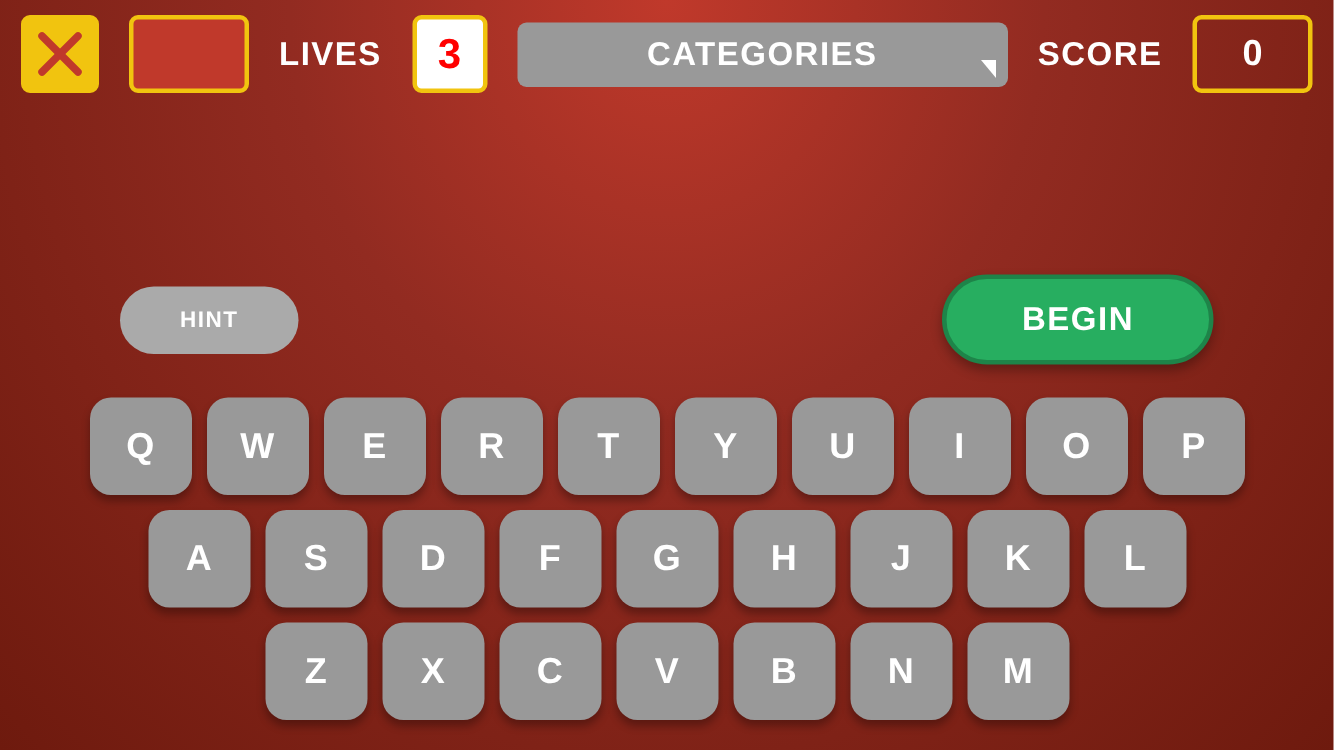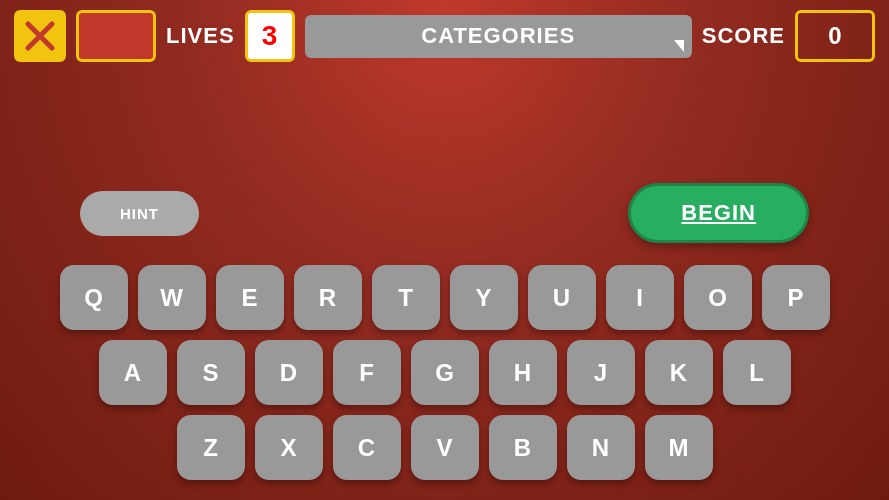--- a/index.html
+++ b/index.html
@@ -14,21 +14,21 @@
       display: flex;
       flex-direction: column;
       align-items: stretch;
     }
 
     
     .header {
       display: flex;
       align-items: center;
       padding: 10px 14px;
-      gap: 10px;
+      gap: 20px;
       height: 72px;
       flex-shrink: 0;
     }
 
     .close-btn {
       width: 52px;
       height: 52px;
       background: #f1c40f;
       border: 3px solid #f1c40f;
       border-radius: 6px;
@@ -159,21 +159,20 @@
       background: #27ae60;
       border: 3px solid #1e8449;
       border-radius: 30px;
       color: white;
       font-size: 22px;
       font-weight: 900;
       padding: 14px 50px;
       cursor: pointer;
       letter-spacing: 1px;
       box-shadow: 0 4px 8px rgba(0,0,0,0.3);
-      text-decoration: underline;
     }
 
     
     .keyboard {
       display: flex;
       flex-direction: column;
       gap: 10px;
       align-items: center;
     }
 

